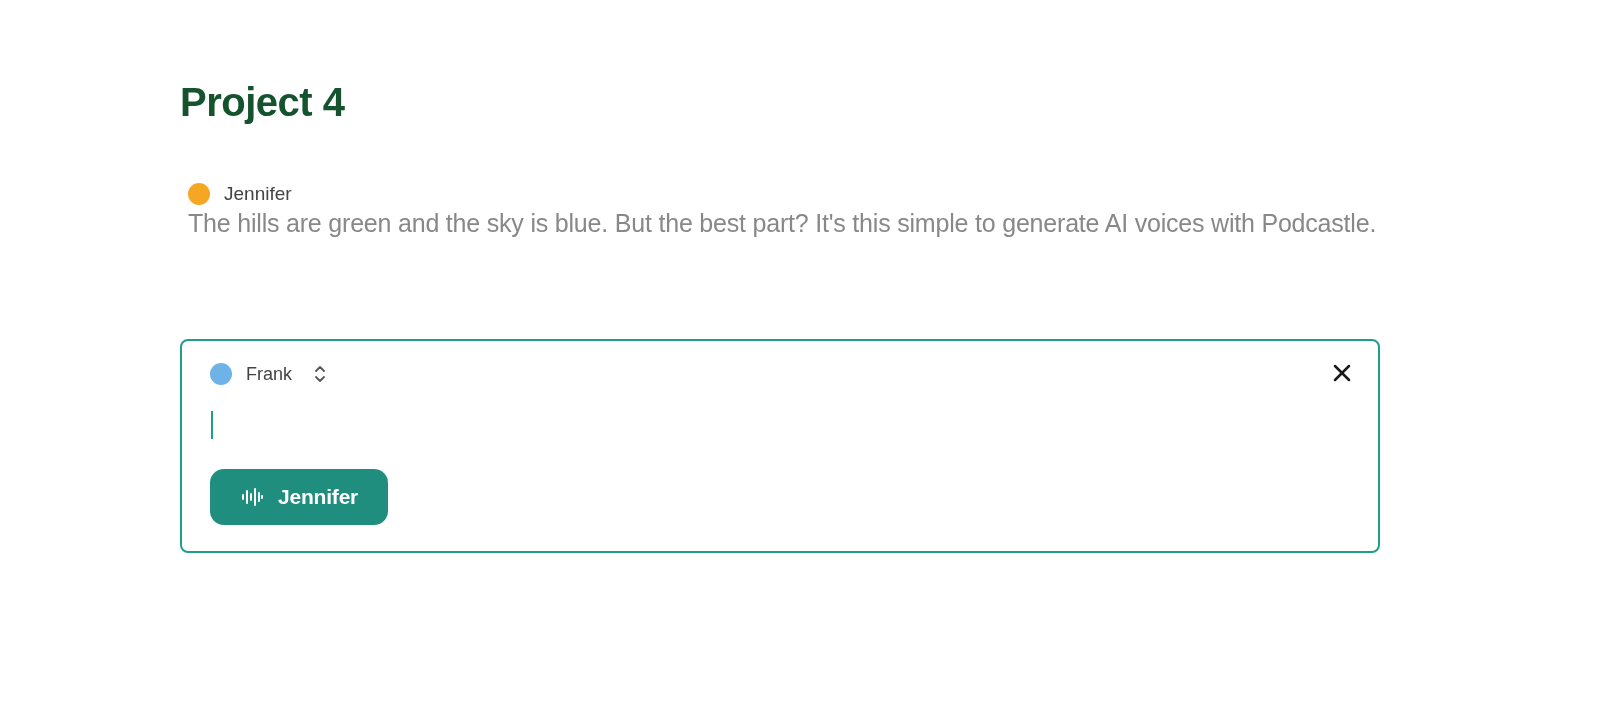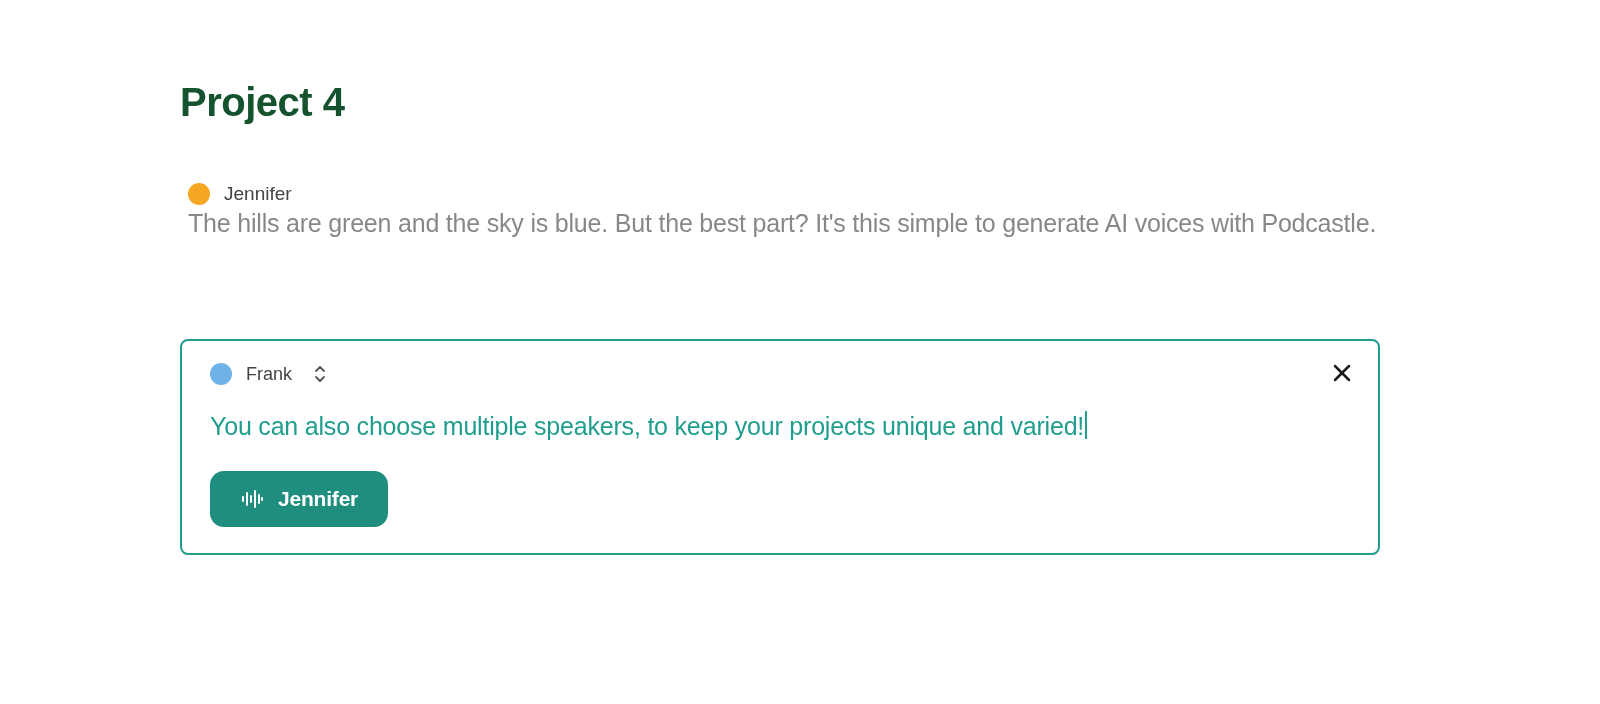--- a/index.html
+++ b/index.html
@@ -168,21 +168,21 @@
     </div>
 
     <div class="close-btn">
       <svg viewBox="0 0 20 20" fill="none" stroke-linecap="round">
         <line x1="3" y1="3" x2="17" y2="17"></line>
         <line x1="17" y1="3" x2="3" y2="17"></line>
       </svg>
     </div>
 
     <div style="margin-bottom:30px;">
-      <span class="editor-text" style="margin-bottom:0;">You can also choose multiple speakers, to keep your projects unique and varied!</span><span class="cursor-caret"></span>
+      <span class="cursor-caret"></span>
     </div>
 
     <button class="generate-btn">
       <svg viewBox="0 0 24 24" stroke-width="2" stroke-linecap="round" stroke-linejoin="round">
         <line x1="3" y1="10" x2="3" y2="14"></line>
         <line x1="7" y1="6" x2="7" y2="18"></line>
         <line x1="11" y1="9" x2="11" y2="15"></line>
         <line x1="15" y1="4" x2="15" y2="20"></line>
         <line x1="19" y1="8" x2="19" y2="16"></line>
         <line x1="22" y1="11" x2="22" y2="13"></line>

